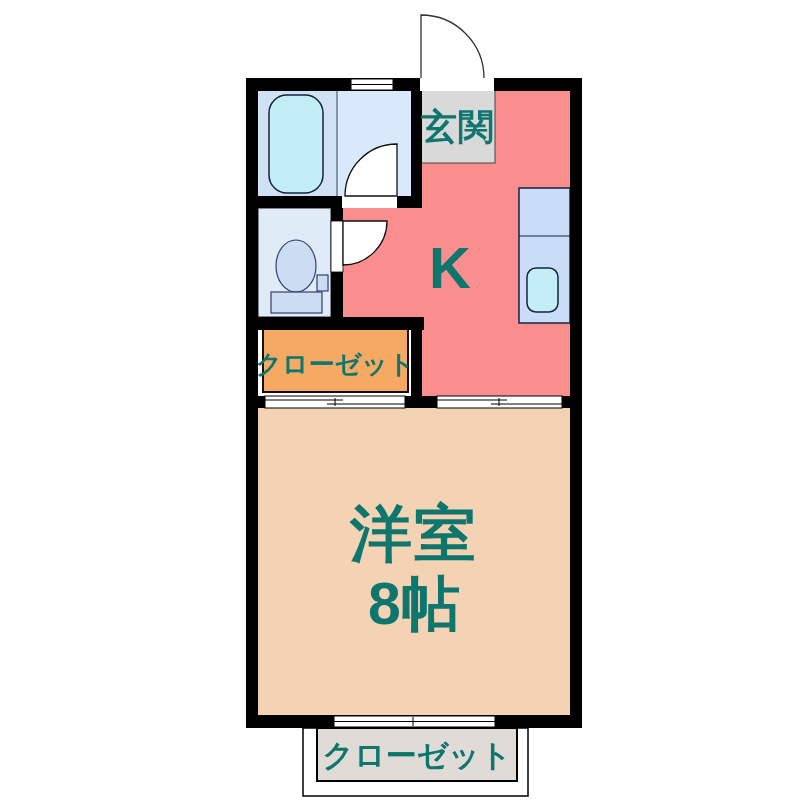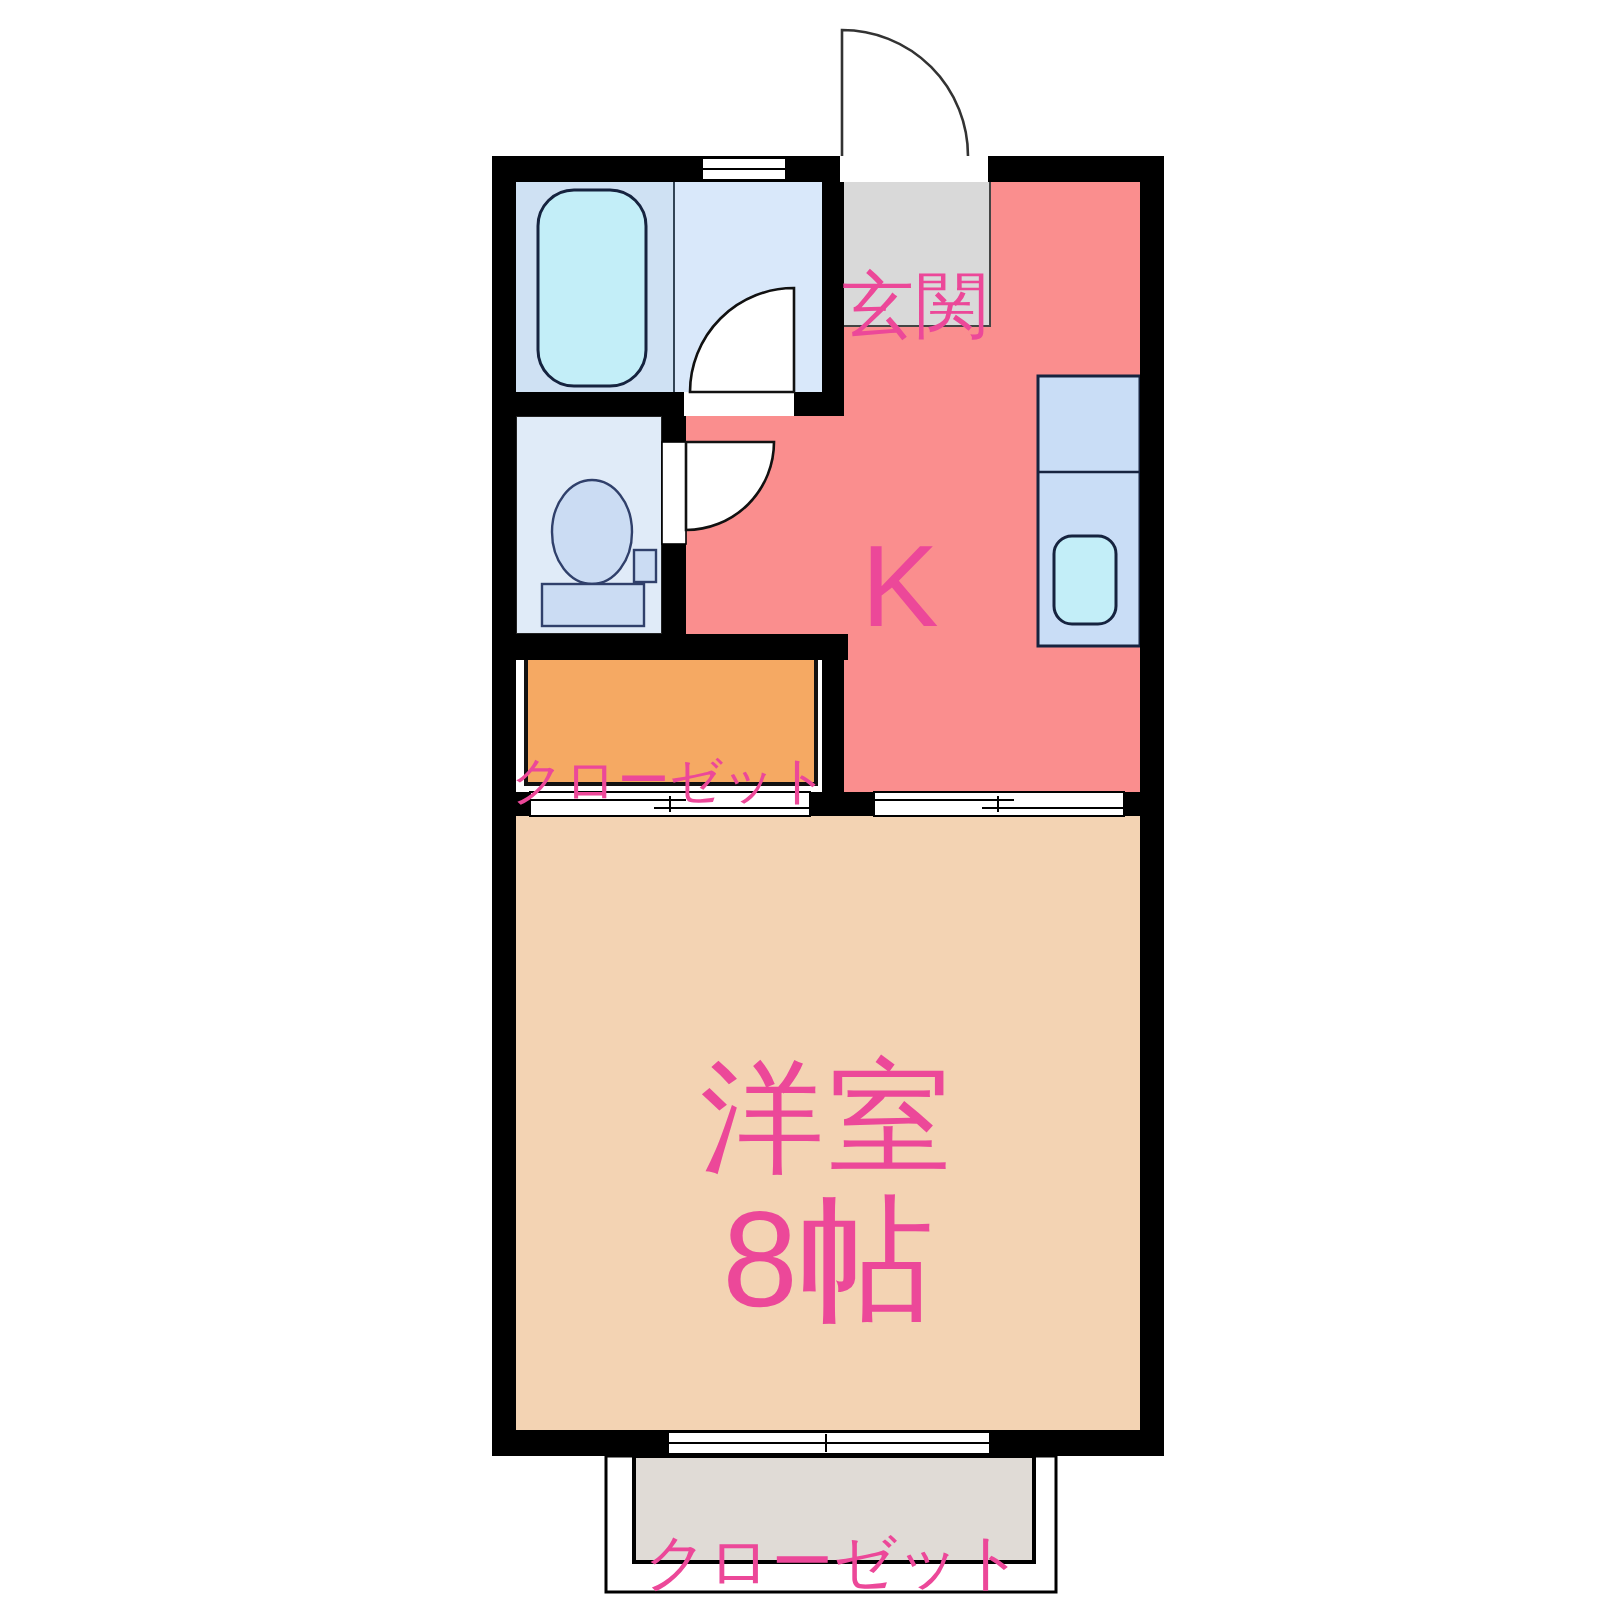--- a/index.html
+++ b/index.html
@@ -7,26 +7,25 @@
     position:relative;
     width:800px;height:800px;
     background:#ffffff;
     font-family:"Liberation Sans","DejaVu Sans",sans-serif;
     overflow:hidden;
   }
   .canvas svg{position:absolute;left:0;top:0;}
   .lbl{
     position:absolute;
     transform:translate(-50%,-50%);
-    font-weight:normal;
-    color:#ec4899;
+    font-weight:bold;
+    color:#0f766e;
     white-space:nowrap;
     letter-spacing:1px;
     line-height:1;
-    margin-top:26px;
   }
 </style>
 </head>
 <body>
 
 <div class="canvas">
   <svg width="800" height="800" viewBox="0 0 800 800">
 
     <rect x="258" y="90" width="153" height="106" fill="#cfe1f3"></rect>
     <rect x="337" y="90" width="74" height="106" fill="#d9e8fa"></rect>
@@ -115,16 +114,16 @@
   </svg>
 
   <div class="lbl" style="left:458px;top:127px;font-size:36px;">玄関</div>
 
   <div class="lbl" style="left:450px;top:268px;font-size:58px;letter-spacing:0;">K</div>
 
   <div class="lbl" style="left:414px;top:534px;font-size:62px;letter-spacing:2px;">洋室</div>
 
   <div class="lbl" style="left:335px;top:364px;font-size:26px;letter-spacing:0;">クローゼット</div>
 
-  <div class="lbl" style="left:414px;top:604px;font-size:68px;letter-spacing:0;">8帖</div>
+  <div class="lbl" style="left:414px;top:604px;font-size:59px;letter-spacing:0;">8帖</div>
 
   <div class="lbl" style="left:417px;top:755px;font-size:31px;letter-spacing:0;">クローゼット</div>
 </div>
 
 </body></html>

